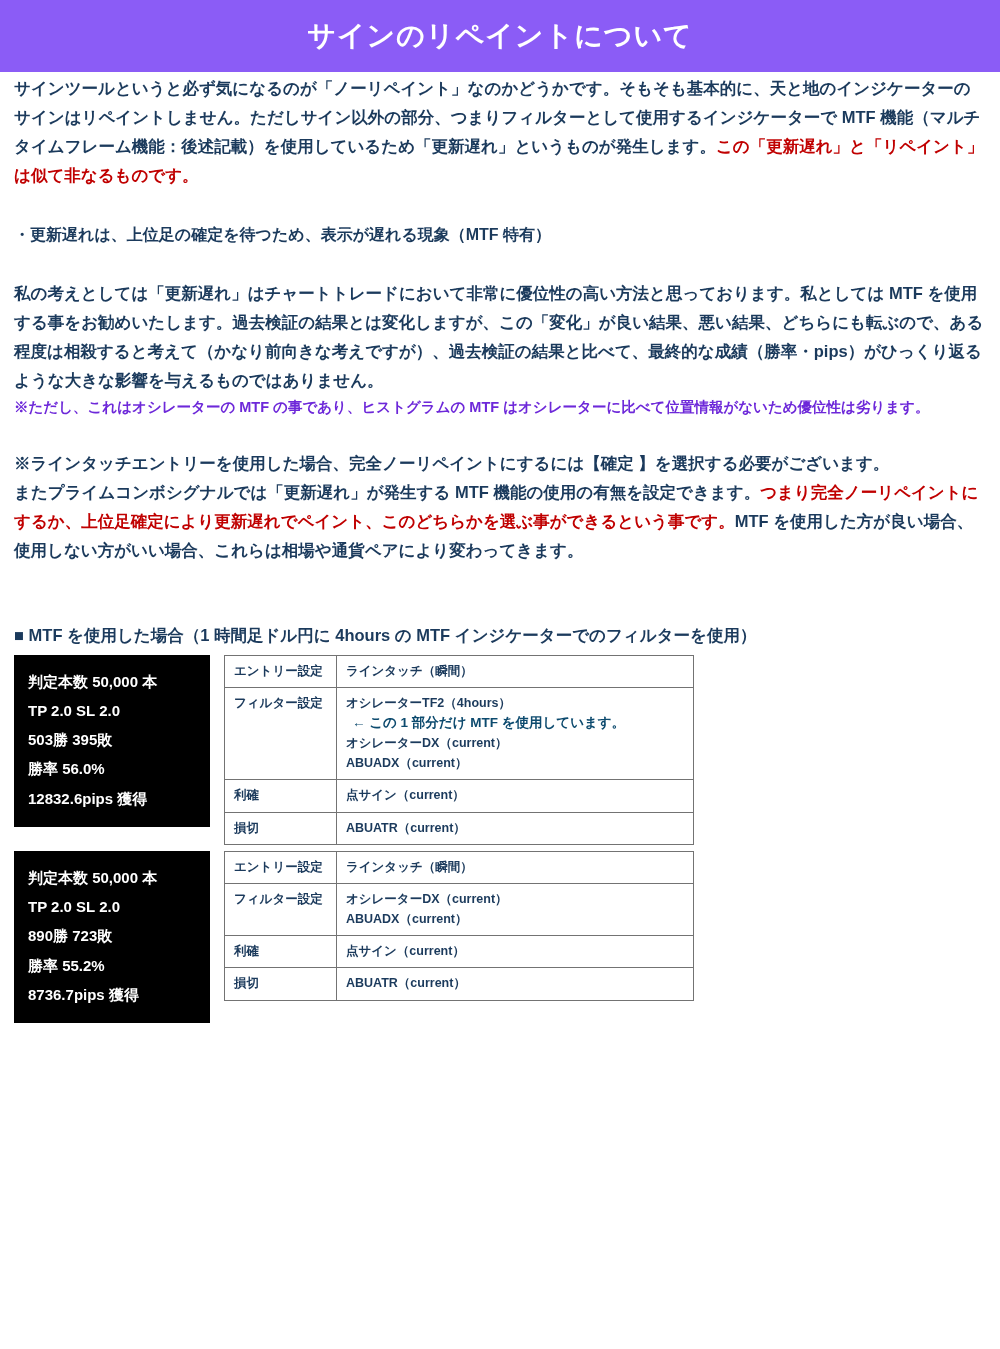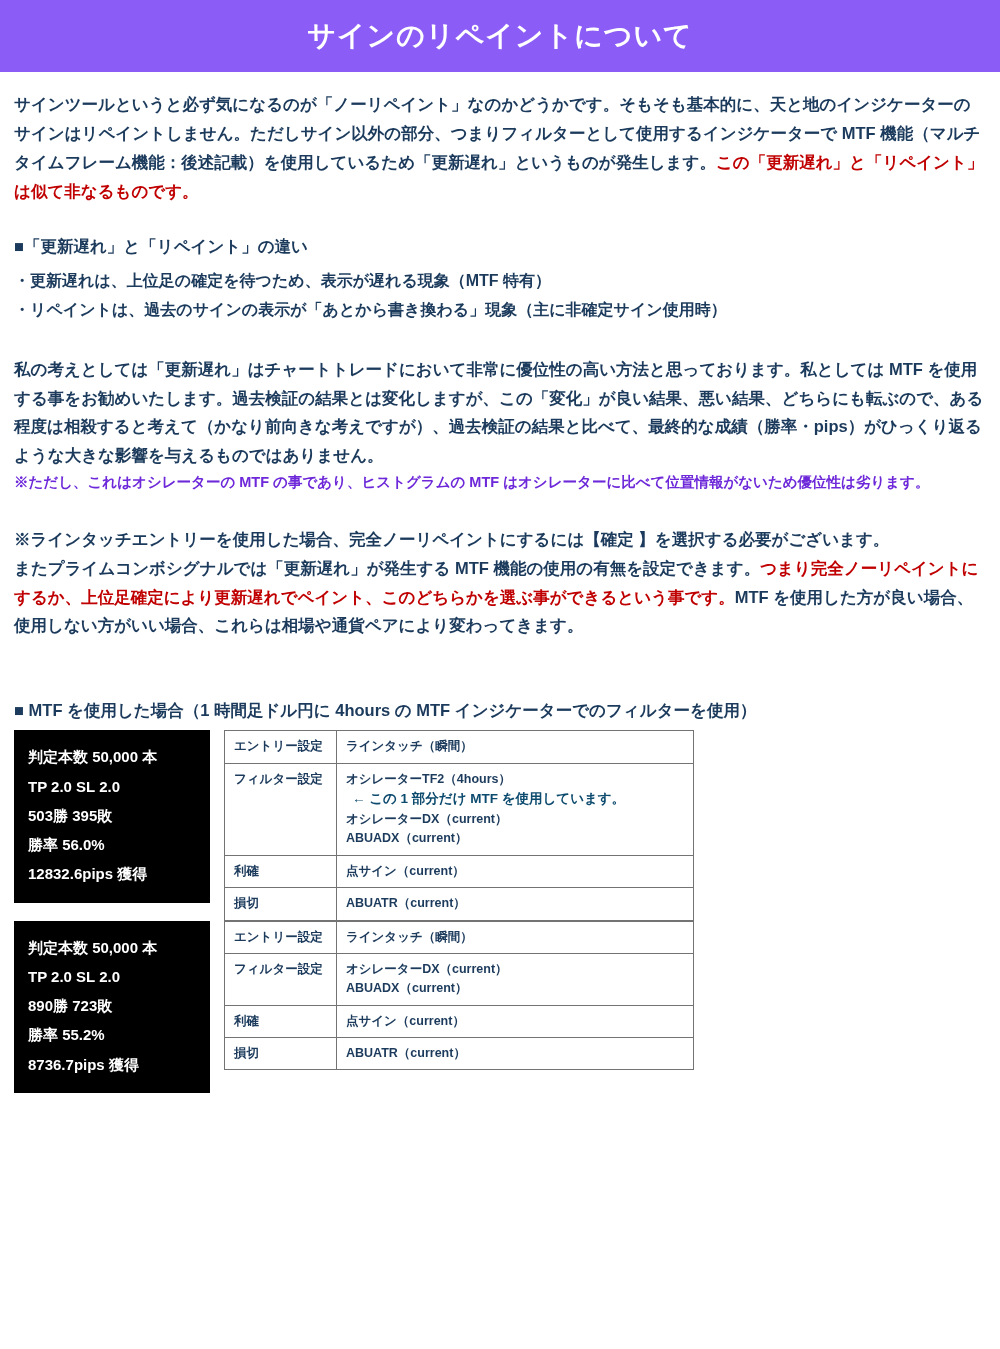--- a/index.html
+++ b/index.html
@@ -23,21 +23,21 @@
   }
   .titlebar .title {
     color: #ffffff;
     font-size: 28px;
     font-weight: bold;
     letter-spacing: 1px;
   }
 
   
   .content {
-    padding: 18px 14px 10px 14px;
+    padding: 2px 14px 10px 14px;
   }
   p.para {
     margin: 0 0 0 0;
     font-size: 16.5px;
     line-height: 1.75;
     color: #1b3a5c;
     font-weight: bold;
   }
   .red { color: #c00000; }
   .spacer-lg { height: 30px; }
@@ -64,20 +64,21 @@
     color: #1b3a5c;
     margin: 0 0 8px 0;
   }
   .sq { color: #1b3a5c; }
 
   
   .result-row {
     display: flex;
     align-items: flex-start;
     gap: 14px;
+    margin-bottom: 6px;
   }
   .black-panel {
     background: #000000;
     color: #ffffff;
     width: 196px;
     padding: 12px 14px 14px 14px;
     font-size: 15px;
     line-height: 1.95;
     font-weight: bold;
     flex: 0 0 auto;
@@ -120,23 +121,21 @@
   <div class="titlebar">
     <div class="title">サインのリペイントについて</div>
   </div>
 
   <div class="content">
 
     <p class="para"><span>サインツールというと必ず気になるのが「ノーリペイント」なのかどうかです。そもそも基本的に、天と地のインジケーターのサインはリペイントしません。ただしサイン以外の部分、つまりフィルターとして使用するインジケーターで MTF 機能（マルチタイムフレーム機能：後述記載）を使用しているため「更新遅れ」というものが発生します。</span><span class="red">この「更新遅れ」と「リペイント」は似て非なるものです。</span></p>
 
     <div class="spacer-lg"></div>
 
-    <div class="sec-head">■「更新遅れ」と「リペイント」の違い</div>
     <p class="list-line">・更新遅れは、上位足の確定を待つため、表示が遅れる現象（MTF 特有）</p>
-    <p class="list-line">・リペイントは、過去のサインの表示が「あとから書き換わる」現象（主に非確定サイン使用時）</p>
 
     <div class="spacer-lg"></div>
 
     <p class="para red">私の考えとしては「更新遅れ」はチャートトレードにおいて非常に優位性の高い方法と思っております。私としては MTF を使用する事をお勧めいたします。過去検証の結果とは変化しますが、この「変化」が良い結果、悪い結果、どちらにも転ぶので、ある程度は相殺すると考えて（かなり前向きな考えですが）、過去検証の結果と比べて、最終的な成績（勝率・pips）がひっくり返るような大きな影響を与えるものではありません。</p>
     <p class="note-red">※ただし、これはオシレーターの MTF の事であり、ヒストグラムの MTF はオシレーターに比べて位置情報がないため優位性は劣ります。</p>
 
     <div class="spacer-lg"></div>
 
     <p class="para">※ラインタッチエントリーを使用した場合、完全ノーリペイントにするには【確定 】を選択する必要がございます。</p>
     <p class="para"><span>またプライムコンボシグナルでは「更新遅れ」が発生する MTF 機能の使用の有無を設定できます。</span><span class="red">つまり完全ノーリペイントにするか、上位足確定により更新遅れでペイント、このどちらかを選ぶ事ができるという事です。</span><span>MTF を使用した方が良い場合、使用しない方がいい場合、これらは相場や通貨ペアにより変わってきます。</span></p>

